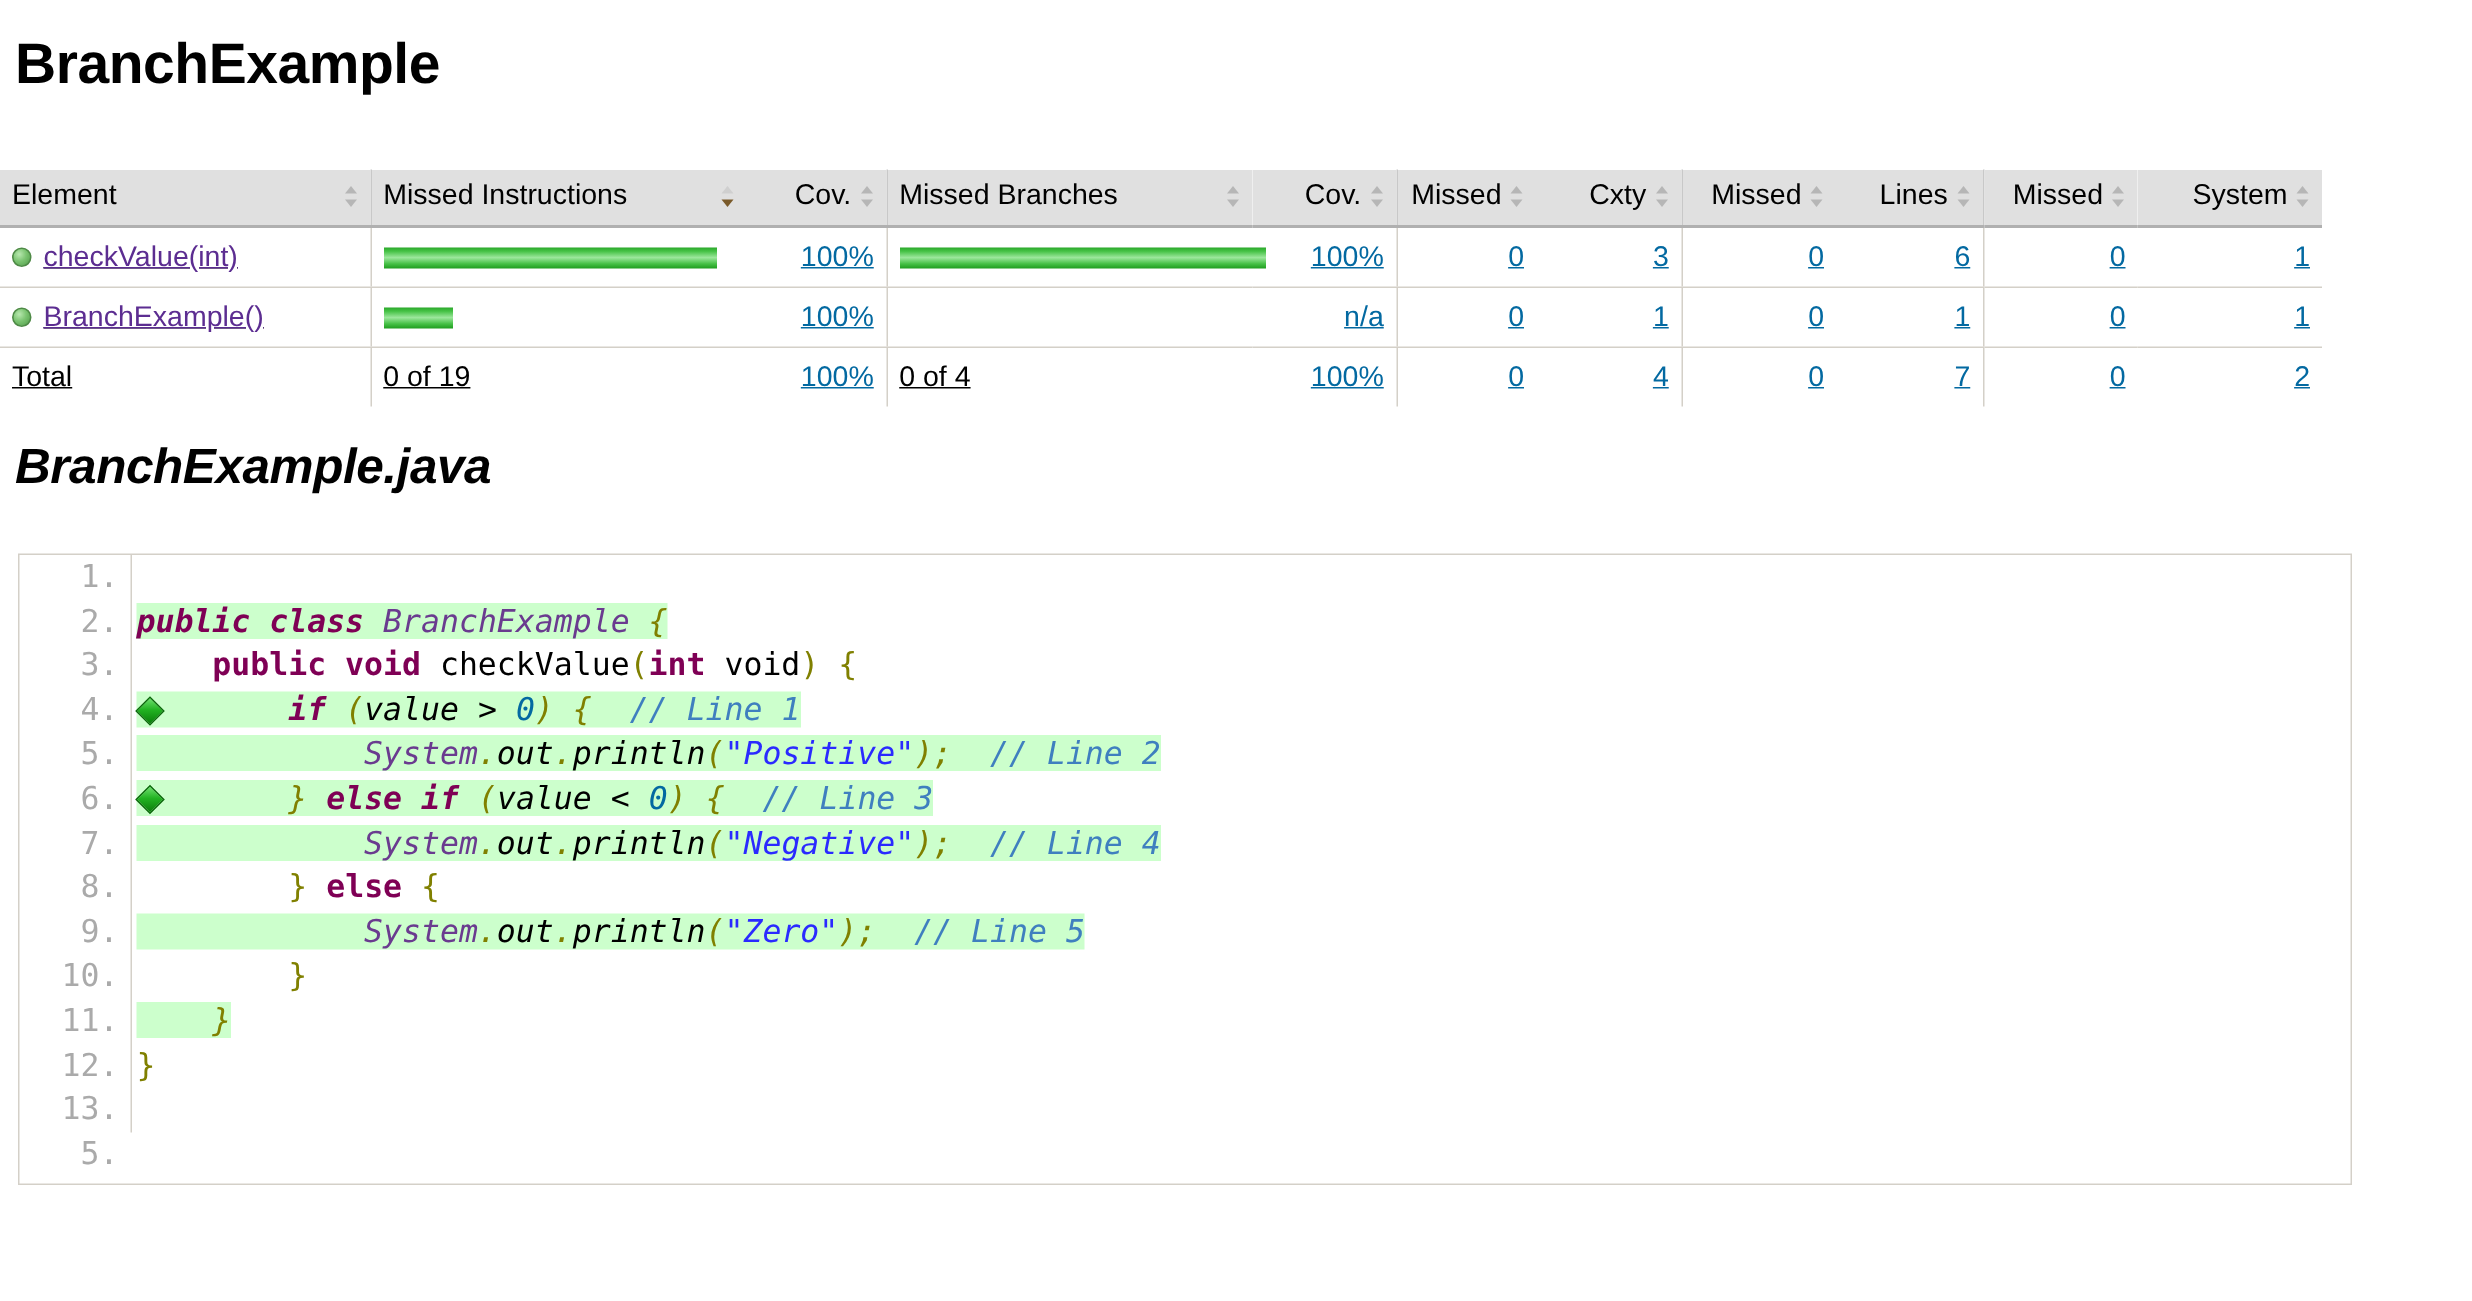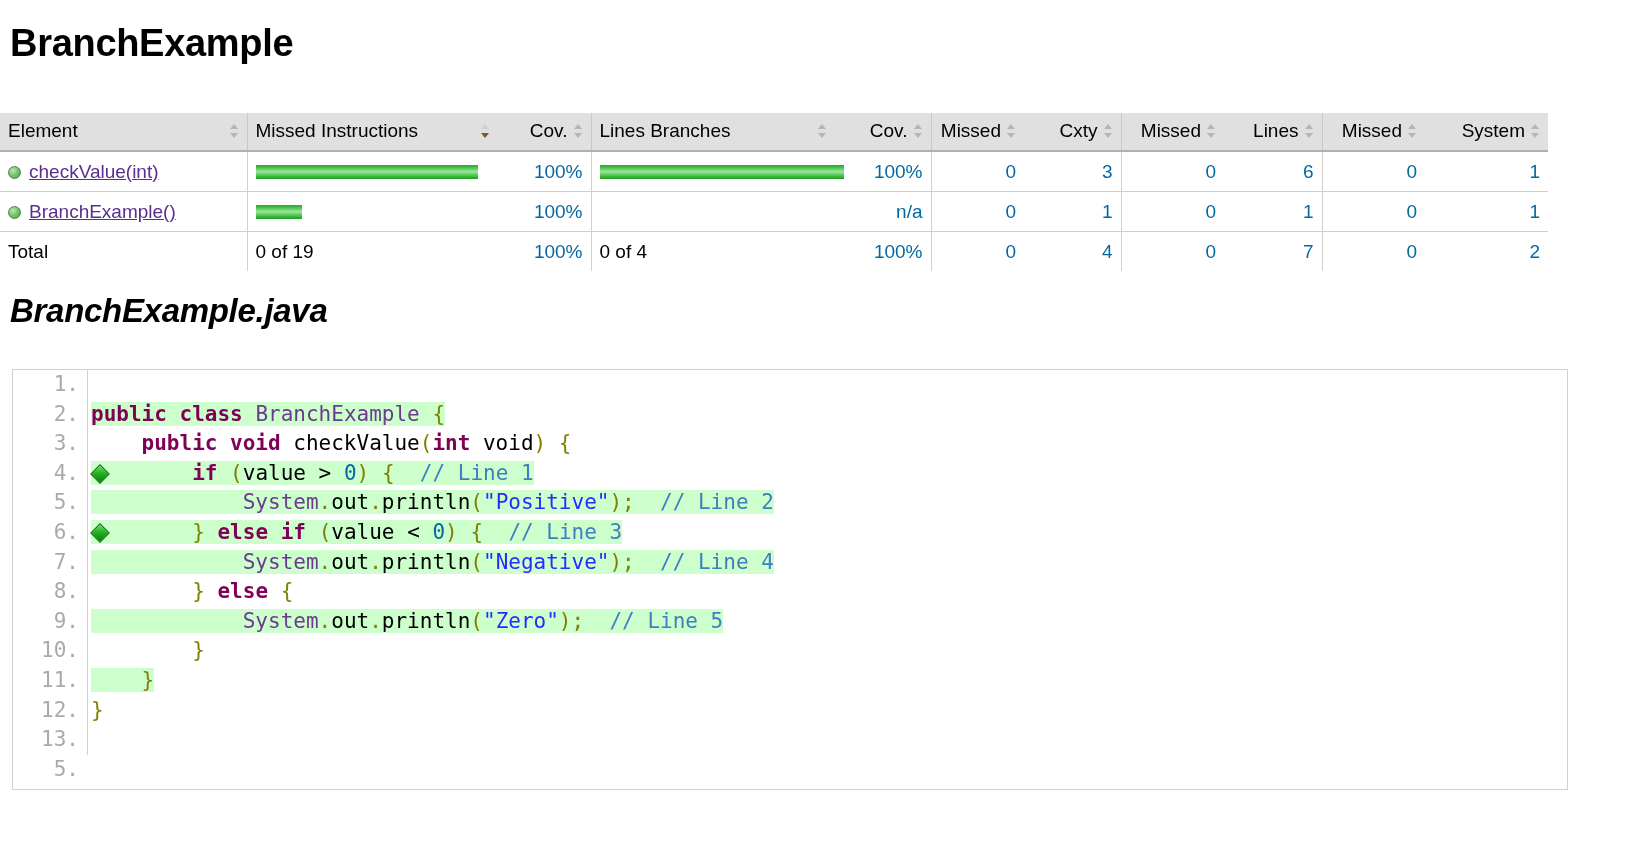--- a/index.html
+++ b/index.html
@@ -104,20 +104,21 @@
   .sorticon.active::before { border-bottom-color: #cfcfcf; }
 
   table.coverage tbody td {
     border-bottom: 1px solid #d4d0c8;
     padding: 5px 8px;
     height: 29px;
     vertical-align: middle;
     font-size: 19px;
     white-space: nowrap;
     background: #fff;
+    text-decoration: underline;
   }
   table.coverage tbody td.sep { border-left: 1px solid #d4d0c8; }
   table.coverage tbody tr.total td { border-bottom: none; }
   td.num { text-align: right; }
   td.elem { padding-left: 18px; }
 
   .method-icon {
     display: inline-block;
     width: 13px;
     height: 13px;
@@ -188,20 +189,21 @@
   }
   .cline {
     height: 29.6px;
     line-height: 29.6px;
     white-space: pre;
     padding-left: 2px;
     position: relative;
   }
   .cline .hl {
     background: #ccffcc;
+    font-style: italic;
   }
   .diamond {
     position: absolute;
     left: 4px;
     top: 8px;
     width: 14px;
     height: 14px;
     background: linear-gradient(135deg, #6ee06e 0%, #22b322 45%, #0a7d0a 100%);
     transform: rotate(45deg);
     border: 1px solid #0d6b0d;
@@ -254,21 +256,21 @@
           </div>
         </th>
         <th>
           <div class="th-inner right">
             <span>Cov.</span>
             <span class="sorticon"></span>
           </div>
         </th>
         <th class="sep">
           <div class="th-inner spread">
-            <span>Lines Branches</span>
+            <span>Missed Branches</span>
             <span class="sorticon"></span>
           </div>
         </th>
         <th>
           <div class="th-inner right">
             <span>Cov.</span>
             <span class="sorticon"></span>
           </div>
         </th>
         <th class="sep">

